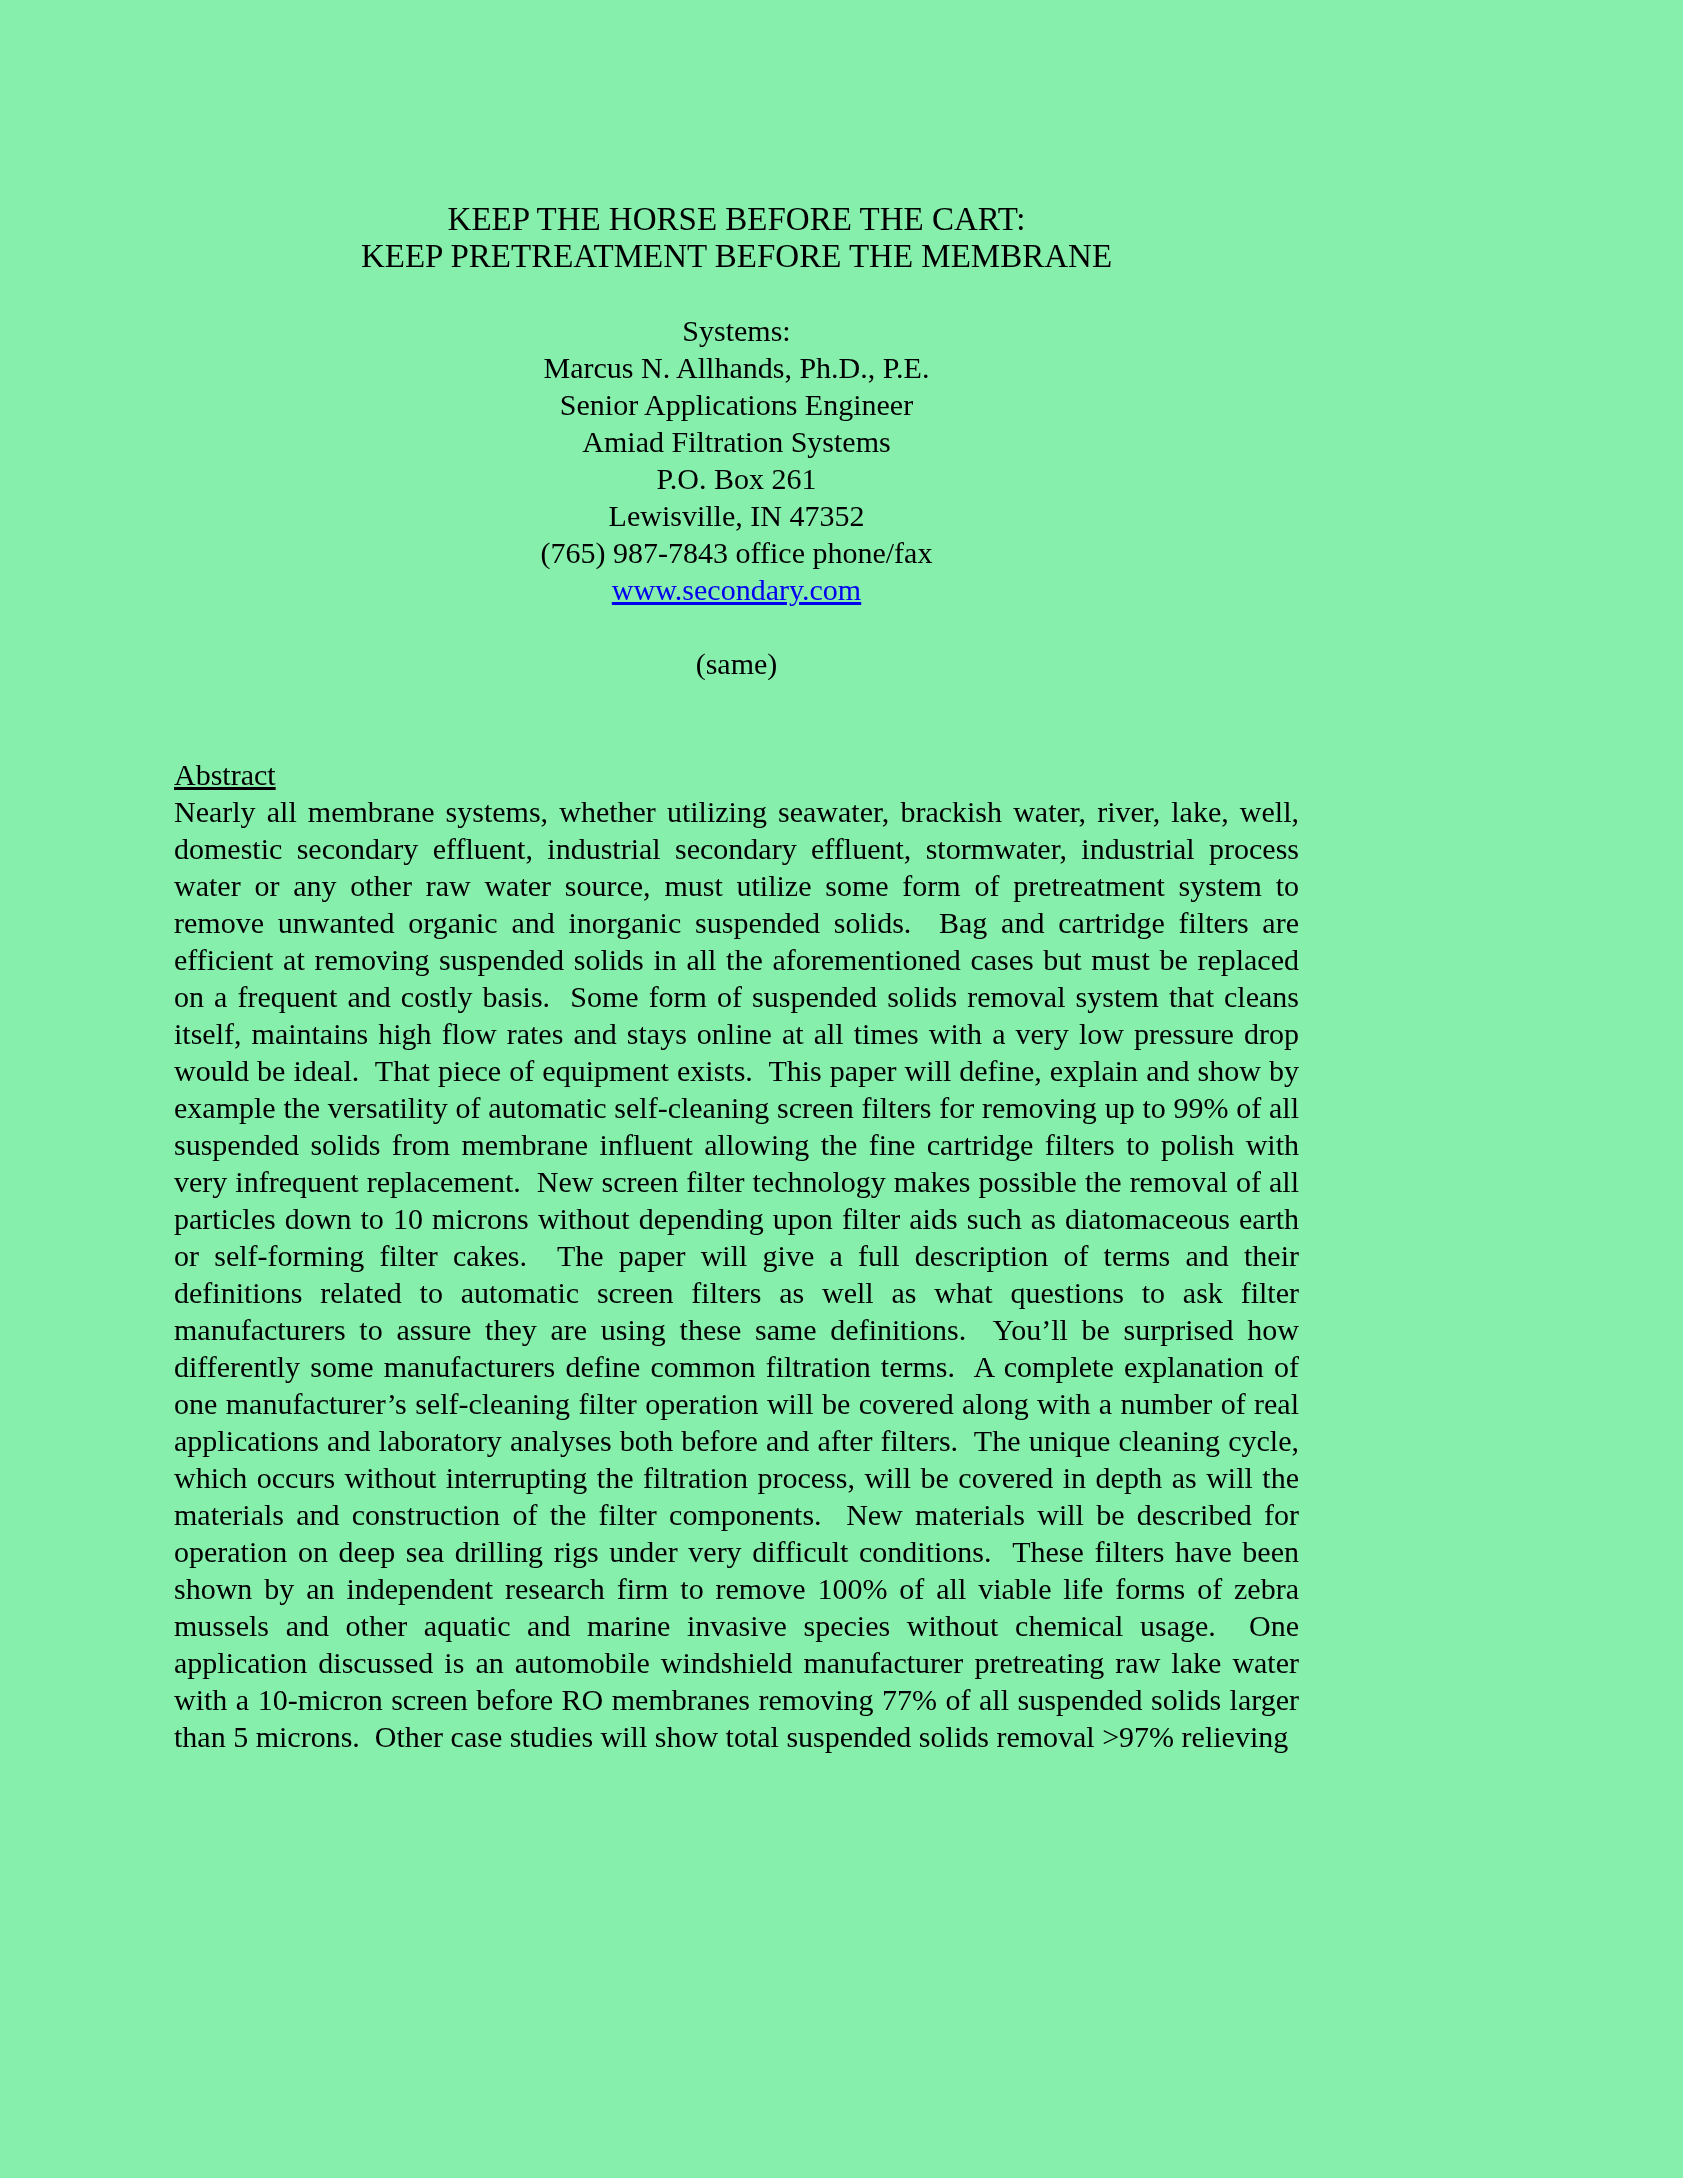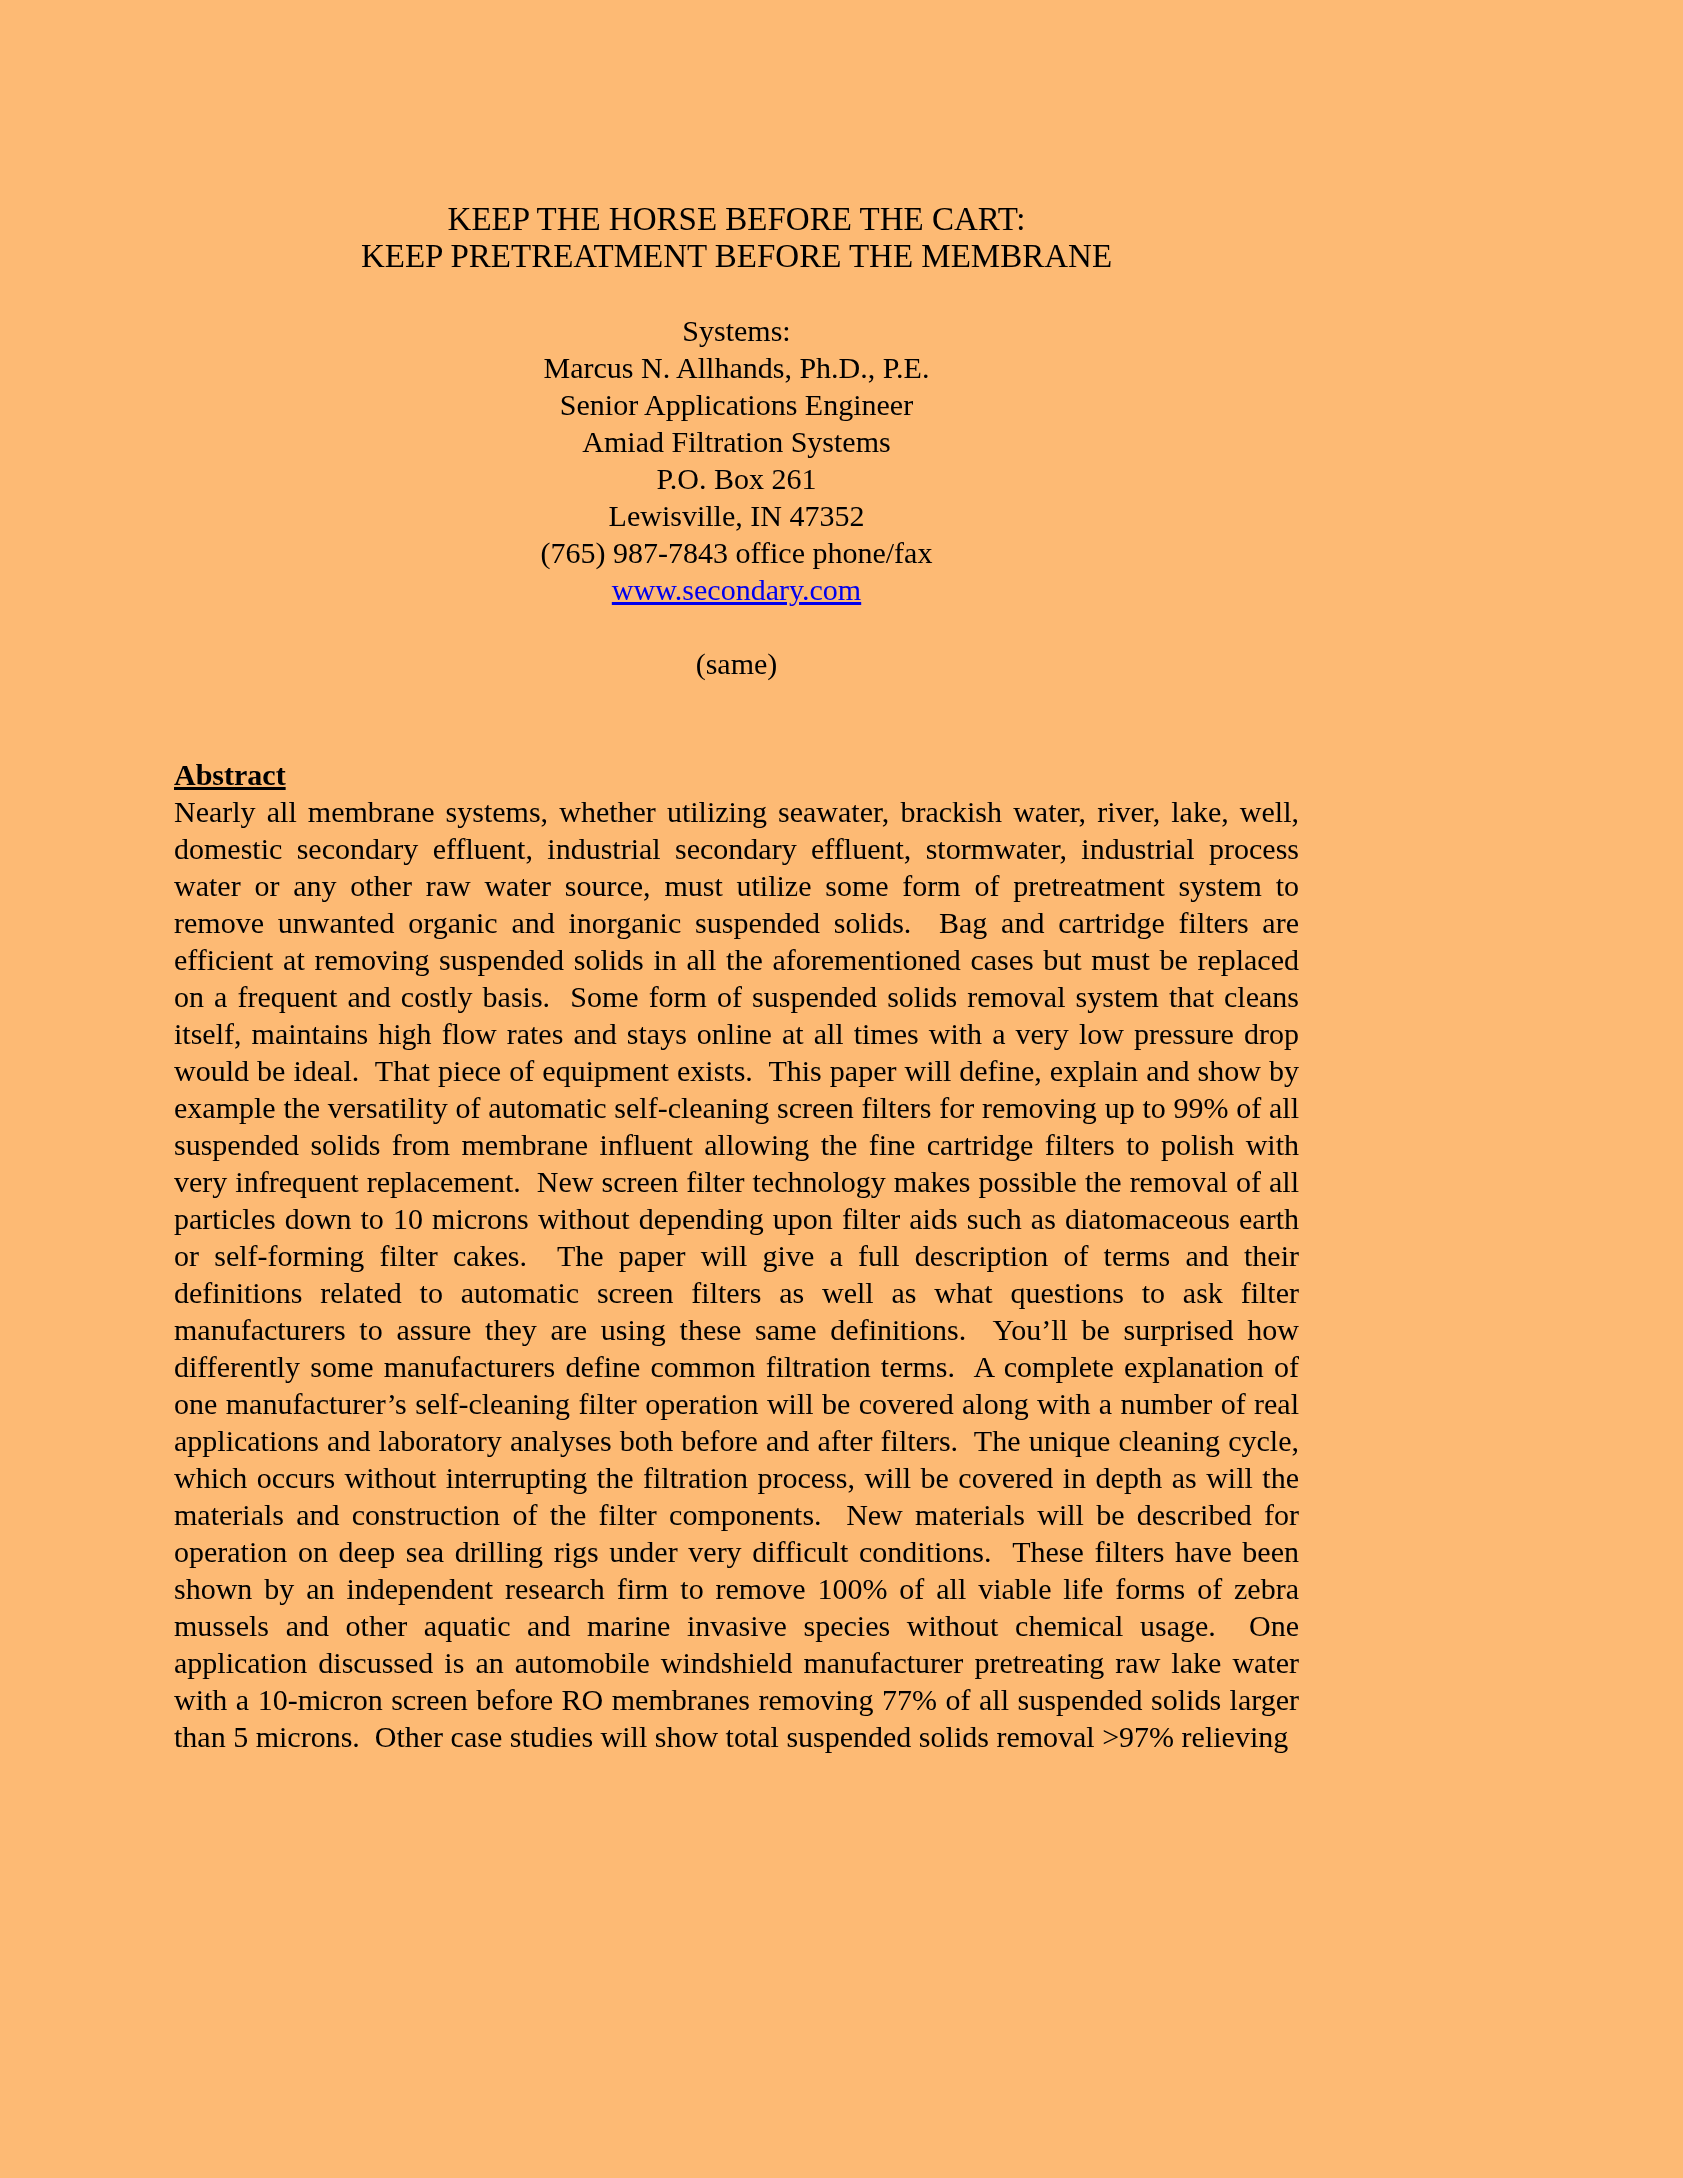--- a/index.html
+++ b/index.html
@@ -4,21 +4,21 @@
 <style>
   html, body {
     margin: 0;
     padding: 0;
     background: #ffffff;
   }
   .page {
     position: relative;
     width: 1683px;
     height: 2178px;
-    background: #fdba74;
+    background: #86efac;
     overflow: hidden;
     font-family: "Liberation Serif", "DejaVu Serif", serif;
     color: #000000;
   }
   .content {
     position: absolute;
     left: 174px;
     top: 201px;
     width: 1125px;
   }
@@ -37,21 +37,20 @@
   .link {
     color: #0000EE;
     text-decoration: underline;
     cursor: pointer;
   }
   .abstract-heading {
     font-size: 30px;
     line-height: 37px;
     text-decoration: underline;
     text-align: left;
-    font-weight: bold;
   }
   .abstract-body {
     font-size: 30px;
     line-height: 37px;
     text-align: justify;
     white-space: pre-wrap;
   }
 </style>
 </head>
 <body>

